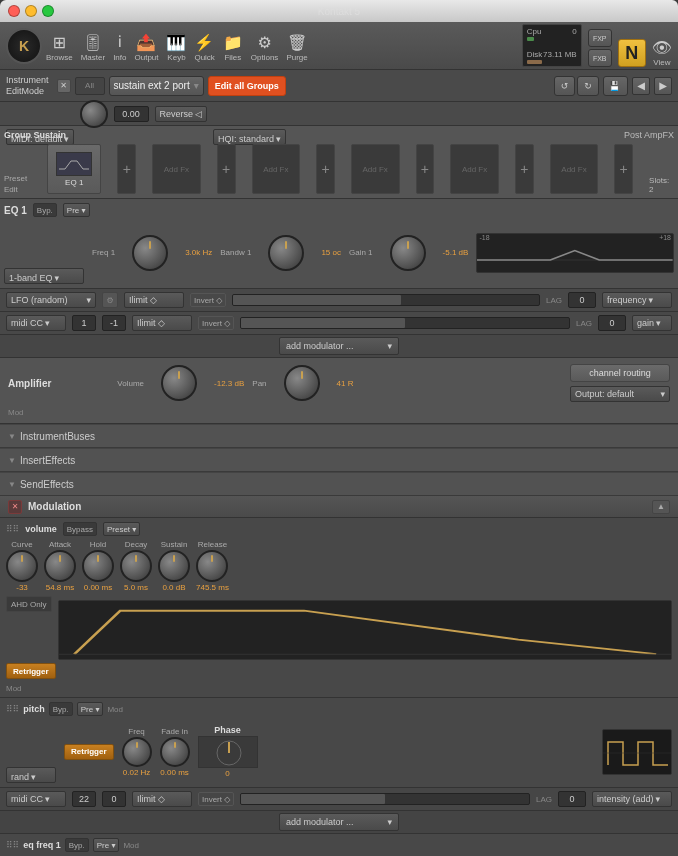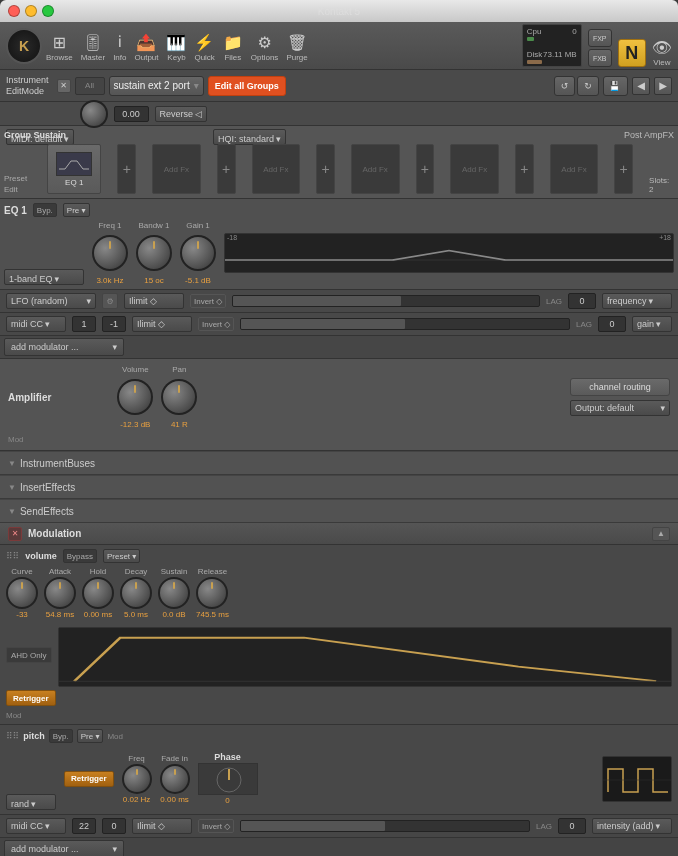--- a/index.html
+++ b/index.html
@@ -229,23 +229,23 @@
     }
 
     
     .main-content {
       background: #555;
       overflow-y: auto;
       height: calc(856px - 22px - 48px - 32px - 24px);
     }
     .knob {
       display: flex;
-      flex-direction: column;
-      align-items: center;
-      gap: 5px;
+      flex-direction: row;
+      align-items: center;
+      gap: 17px;
     }
     .knob-circle {
       width: 36px;
       height: 36px;
       border-radius: 50%;
       background: radial-gradient(circle at 35% 35%, #888, #333);
       border: 2px solid #222;
       position: relative;
       cursor: pointer;
     }
@@ -515,20 +515,21 @@
       width: 2px;
       height: 6px;
       background: #c8a050;
       border-radius: 1px;
     }
 
     .add-mod-row {
       display: flex;
       align-items: center;
       padding: 2px 4px;
+      justify-content: center;
     }
     .add-mod-dropdown {
       background: linear-gradient(to bottom, #5a5a5a, #4a4a4a);
       border: 1px solid #333;
       border-radius: 2px;
       height: 18px;
       padding: 0 6px;
       color: #ccc;
       font-size: 9px;
       display: flex; align-items: center; gap: 4px;
@@ -936,21 +937,21 @@
         <span class="env-knob-value"><span>0.0</span> <span>dB</span></span>
       </div>
 
       <div class="env-knob">
         <span class="env-knob-label">Release</span>
         <div class="env-knob-circle"></div>
         <span class="env-knob-value"><span>745.5</span> <span>ms</span></span>
       </div>
     </div>
 
-    <div style="display:flex;align-items:center;gap:6px;margin-top:4px;">
+    <div style="display:flex;gap:6px;margin-top:4px;">
       <span class="ahd-only-label">AHD Only</span>
       <div class="env-display" style="flex:1;">
         <svg width="100%" height="100%" viewBox="0 0 400 60" preserveAspectRatio="none">
           <rect width="400" height="60" fill="#222"></rect>
 
           <polyline points="10,55 40,10 80,10 160,10 300,40 390,55" stroke="#c8a050" stroke-width="2" fill="none"></polyline>
           <line x1="0" y1="55" x2="400" y2="55" stroke="#333" stroke-width="1"></line>
         </svg>
       </div>
     </div>

